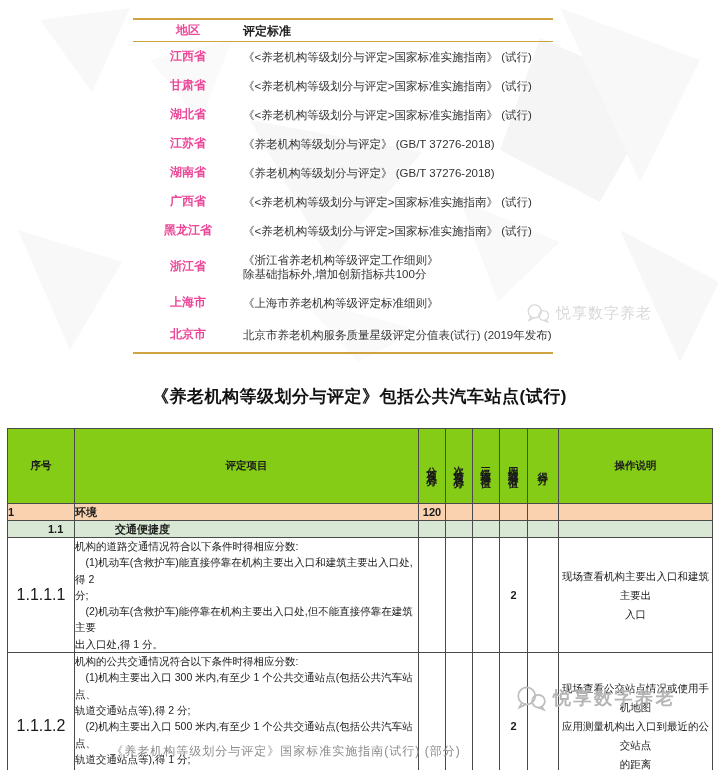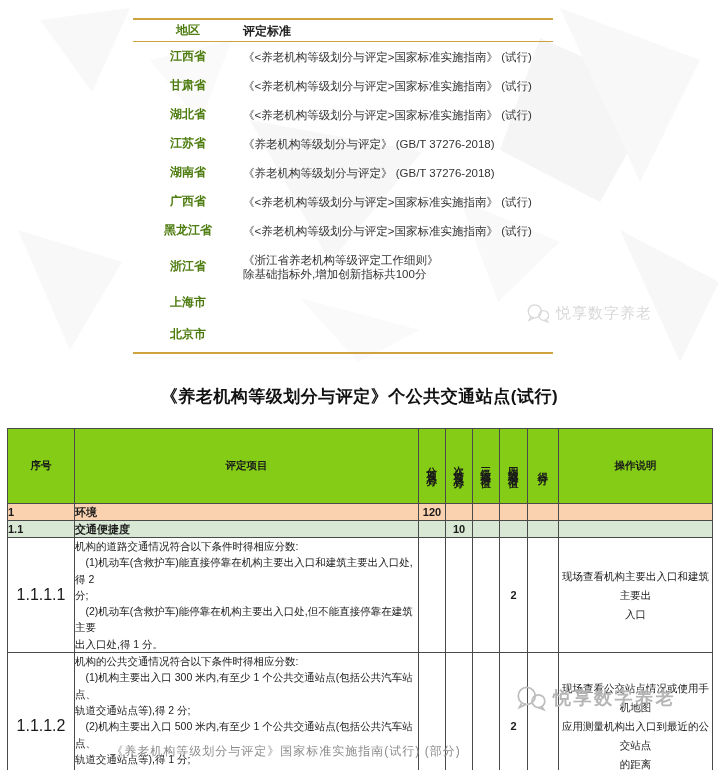--- a/index.html
+++ b/index.html
@@ -18,21 +18,21 @@
   }
   .tt-header{
     display:flex;align-items:center;height:21px;
     border-bottom:1.5px solid #cfa440;
     font-weight:bold;font-size:12px;color:#222;
   }
   .tt-row{display:flex;align-items:center;font-size:11.5px;color:#333;}
   .tt-row.h29{height:29px}
   .tt-row.h43{height:43px}
   .tt-row.h35{height:35px}
-  .tt-region{width:110px;text-align:center;font-weight:bold;font-size:12px;color:#4d7c0f;flex:none;}
+  .tt-region{width:110px;text-align:center;font-weight:bold;font-size:12px;color:#ec4899;flex:none;}
   .tt-standard{flex:1;white-space:pre-line;line-height:14px;}
   
   .doc-title{
     position:absolute;left:0;top:385px;width:719px;z-index:1;
     text-align:center;font-size:17px;font-weight:bold;color:#111;letter-spacing:.5px;
   }
   .doc-caption{
     position:absolute;left:0;top:743px;width:572px;z-index:1;
     text-align:center;font-size:12px;color:#8c8c8c;letter-spacing:1px;
   }
@@ -50,21 +50,21 @@
   .r-cat{height:17px}
   .r-sub{height:17px}
   .r-d1{height:82px}
   .r-d2{height:112px}
   th{font-weight:bold;background:#84cc16;text-align:center;}
   .vtext{
     writing-mode:vertical-rl;text-orientation:upright;
     letter-spacing:3px;display:inline-block;line-height:1;
   }
   .row-cat td{background:#fad2b0;}
-  .row-sub td{background:#d9e8d4;}
+  .row-sub td{background:#d9e8d4;padding-left:40px;}
   .cell-left{text-align:left;padding:0 4px;font-weight:bold;font-size:11px;}
   .cell-num{text-align:center;font-weight:bold;font-size:11px;margin-left:16px;}
   .cell-seq{text-align:center;font-size:16px;}
   .cell-item-long{
     text-align:left;padding:3px 8px 3px 6px;line-height:16.3px;
     white-space:pre-line;vertical-align:middle;
   }
   .cell-op{
     text-align:center;padding:0 8px 0 13px;line-height:19px;white-space:pre-line;
   }
@@ -125,37 +125,39 @@
     <div class="tt-region">黑龙江省</div>
     <div class="tt-standard">《&lt;养老机构等级划分与评定&gt;国家标准实施指南》 (试行)</div>
   </div>
   <div class="tt-row h43">
     <div class="tt-region">浙江省</div>
     <div class="tt-standard">《浙江省养老机构等级评定工作细则》
 除基础指标外,增加创新指标共100分</div>
   </div>
   <div class="tt-row h29">
     <div class="tt-region">上海市</div>
+    <div class="tt-standard">《上海市养老机构等级评定标准细则》</div>
   </div>
   <div class="tt-row h35">
     <div class="tt-region">北京市</div>
+    <div class="tt-standard">北京市养老机构服务质量星级评定分值表(试行) (2019年发布)</div>
   </div>
 </div>
 
 <div class="watermark wm-top">
   <svg class="wm-logo" width="26" height="22" viewBox="0 0 32 26" fill="none" stroke="#d8d8d8" stroke-width="1.6">
     <circle cx="12" cy="11" r="8"></circle>
     <path d="M7 18 L5 22 L11 19"></path>
     <circle cx="23" cy="16" r="6"></circle>
     <path d="M26 21 L28 24 L23 22"></path>
   </svg>
   <span>悦享数字养老</span>
 </div>
 
-<div class="doc-title">《养老机构等级划分与评定》个公共交通站点(试行)</div>
+<div class="doc-title">《养老机构等级划分与评定》包括公共汽车站点(试行)</div>
 
 <table class="score-table">
   <colgroup>
     <col style="width:67px">
       <col style="width:344px">
       <col style="width:27px">
       <col style="width:27px">
     <col style="width:27px">
       <col style="width:28px">
       <col style="width:31px">

